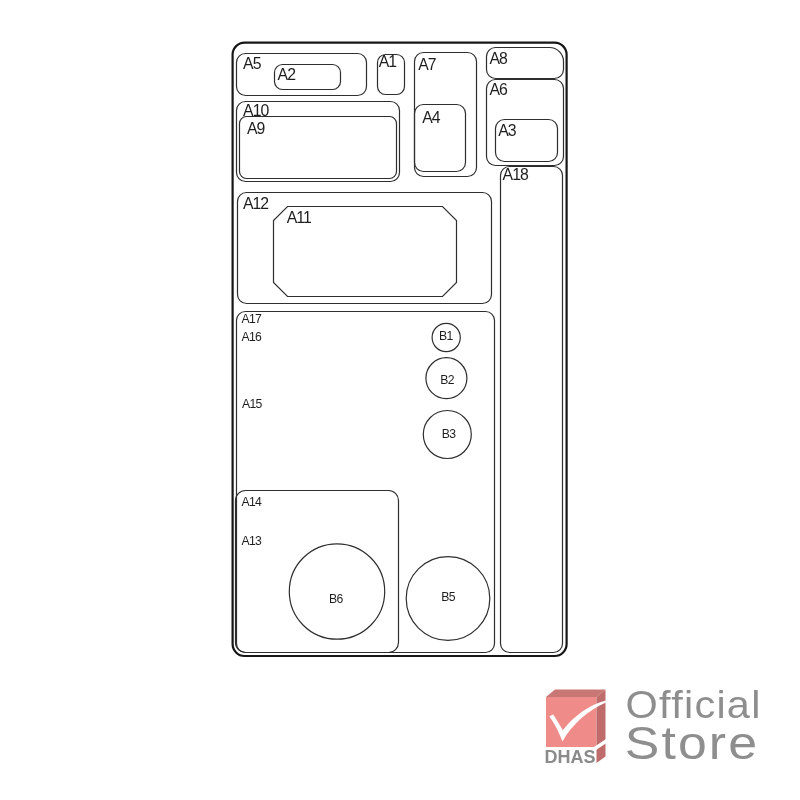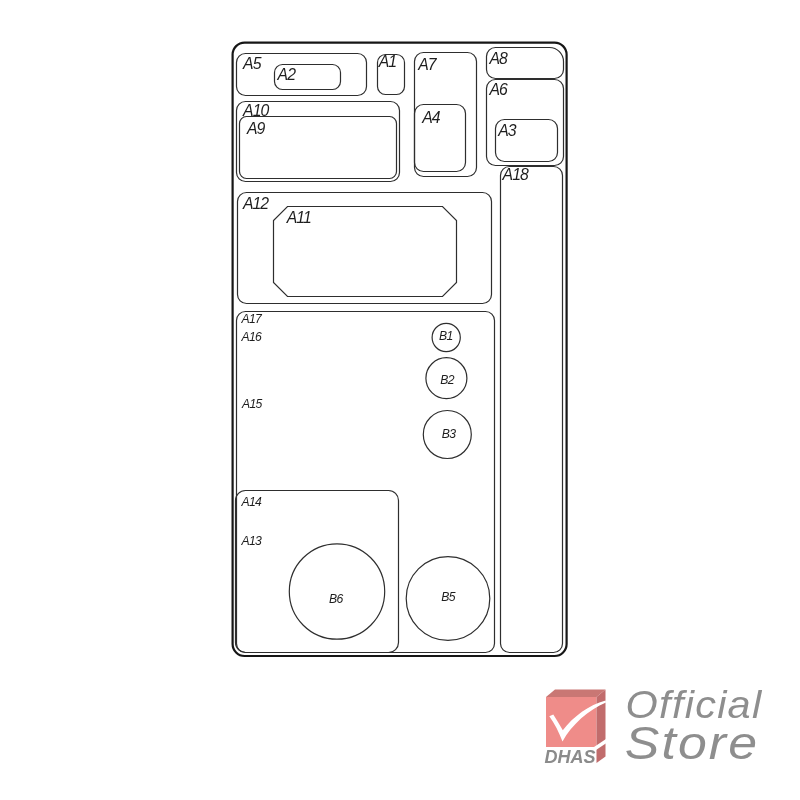--- a/index.html
+++ b/index.html
@@ -1,16 +1,16 @@
 <!DOCTYPE html>
 <html><head>
 <meta charset="utf-8">
 <style>
   html,body{margin:0;padding:0;background:#ffffff;}
-  .page{position:relative;width:800px;height:800px;background:#fff;overflow:hidden;font-style:italic;}
+  .page{position:relative;width:800px;height:800px;background:#fff;overflow:hidden;}
   svg text{font-family:"Liberation Sans", sans-serif;}
 </style>
 </head>
 <body>
 <div class="page">
 <svg width="800" height="800" viewBox="0 0 800 800" xmlns="http://www.w3.org/2000/svg">
 
   <rect x="232.6" y="42.6" width="334" height="613.4" rx="12" fill="#ffffff" stroke="#161616" stroke-width="2.2"></rect>
   <g fill="none" stroke="#2e2e2e" stroke-width="1.2">
     <rect x="236.5" y="53.5" width="130" height="42" rx="9"></rect>

